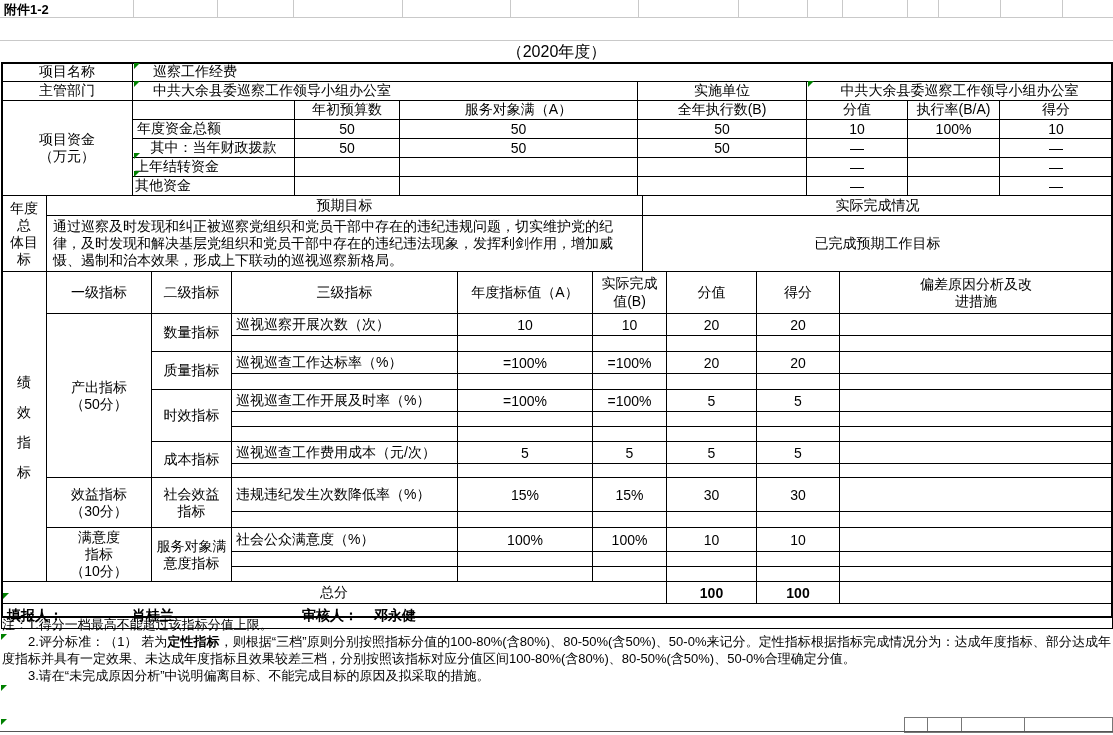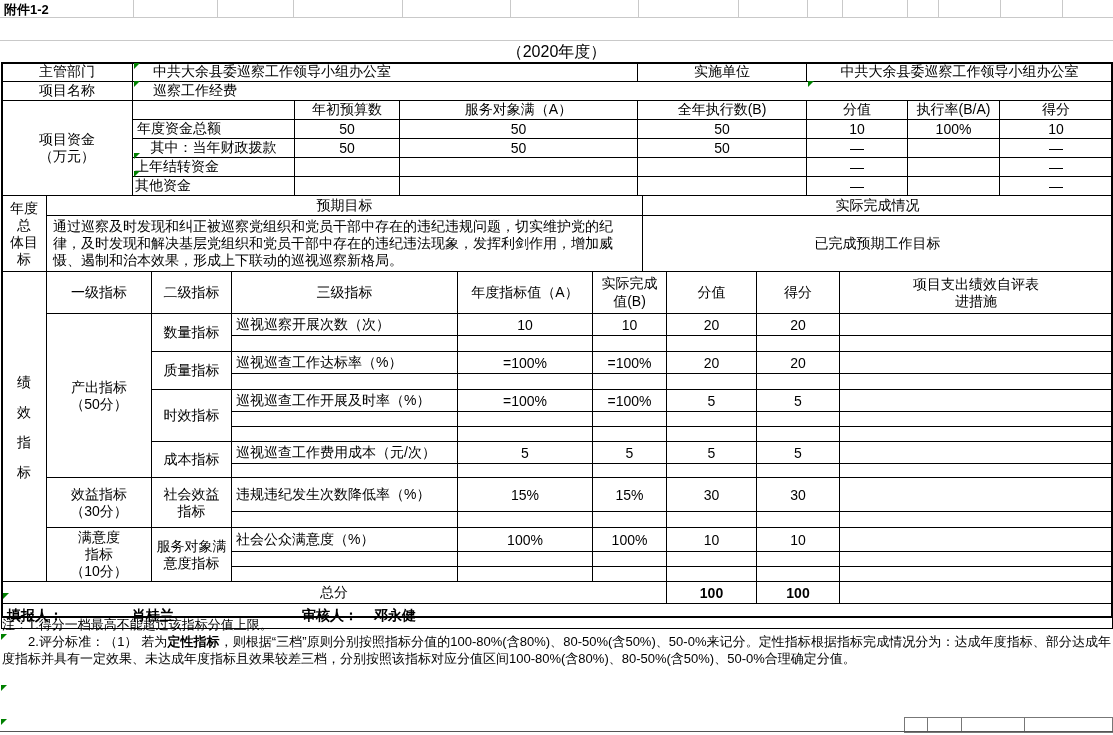--- a/index.html
+++ b/index.html
@@ -76,28 +76,28 @@
 
     <table class="t">
       <colgroup>
           <col style="width:131px">
           <col style="width:505px">
           <col style="width:169px">
           <col style="width:306px">
         </colgroup>
       <tbody>
           <tr style="height:18px">
+        <td class="c">项目名称</td>
+        <td class="l ind" colspan="3">巡察工作经费</td>
+      </tr>
+      <tr style="height:18px">
         <td class="c">主管部门</td>
         <td class="l ind">中共大余县委巡察工作领导小组办公室</td>
         <td class="c">实施单位</td>
         <td class="c">中共大余县委巡察工作领导小组办公室</td>
-      </tr>
-      <tr style="height:18px">
-        <td class="c">项目名称</td>
-        <td class="l ind" colspan="3">巡察工作经费</td>
       </tr>
     </tbody>
       </table>
 
     <table class="t">
       <colgroup>
           <col style="width:131px">
           <col style="width:162px">
           <col style="width:105px">
           <col style="width:238px">
@@ -195,21 +195,21 @@
 效
 指
 标</td>
         <td class="c">一级指标</td>
         <td class="c">二级指标</td>
         <td class="c">三级指标</td>
         <td class="c">年度指标值（A）</td>
         <td class="c">实际完成值(B)</td>
         <td class="c">分值</td>
         <td class="c">得分</td>
-        <td class="c pre">项目支出绩效自评表
+        <td class="c pre">偏差原因分析及改
 进措施</td>
       </tr>
       <tr style="height:22px">
         <td class="c pre" rowspan="9">产出指标
 （50分）</td>
         <td class="c" rowspan="2">数量指标</td>
         <td class="lv3">巡视巡察开展次数（次）</td>
         <td class="c">10</td>
         <td class="c">10</td>
         <td class="c">20</td>
@@ -357,20 +357,21 @@
     </tbody>
       </table>
 
   </div>
 
   <div class="outerbox"></div>
 
   <div class="notes">
     <div class="note"><span>注：1.得分一档最高不能超过该指标分值上限。</span></div>
     <div class="note"><span>　　2.评分标准：（1） 若为</span><span class="b">定性指标</span><span>，则根据“三档”原则分别按照指标分值的100-80%(含80%)、80-50%(含50%)、50-0%来记分。定性指标根据指标完成情况分为：达成年度指标、部分达成年度指标并具有一定效果、未达成年度指标且效果较差三档，分别按照该指标对应分值区间100-80%(含80%)、80-50%(含50%)、50-0%合理确定分值。</span></div>
+    <div class="note"><span>　　3.请在“未完成原因分析”中说明偏离目标、不能完成目标的原因及拟采取的措施。</span></div>
   </div>
 
   <div class="tri" style="left:134px;top:63px"></div>
   <div class="tri" style="left:134px;top:81px"></div>
   <div class="tri" style="left:808px;top:81px"></div>
   <div class="tri" style="left:134px;top:153px"></div>
   <div class="tri" style="left:134px;top:171px"></div>
   <div class="tri" style="left:3px;top:593px"></div>
   <div class="tri" style="left:1px;top:634px"></div>
   <div class="tri" style="left:1px;top:685px"></div>

